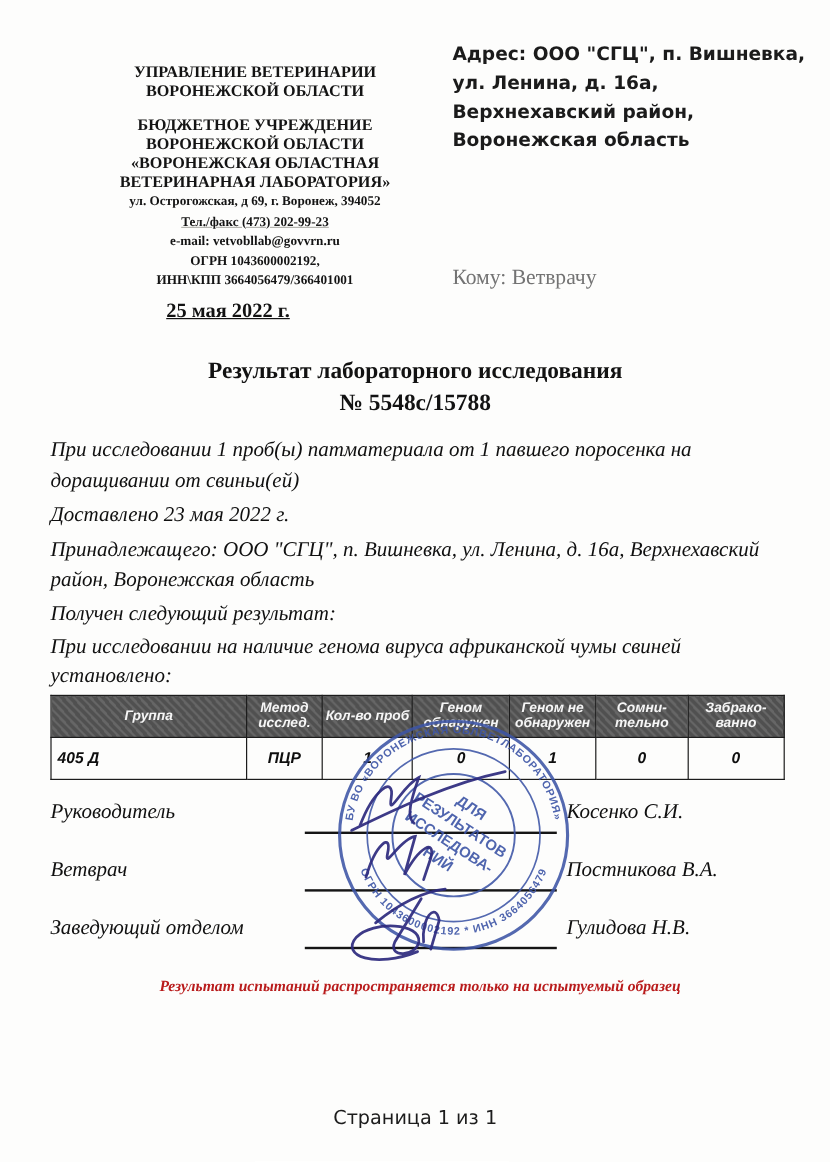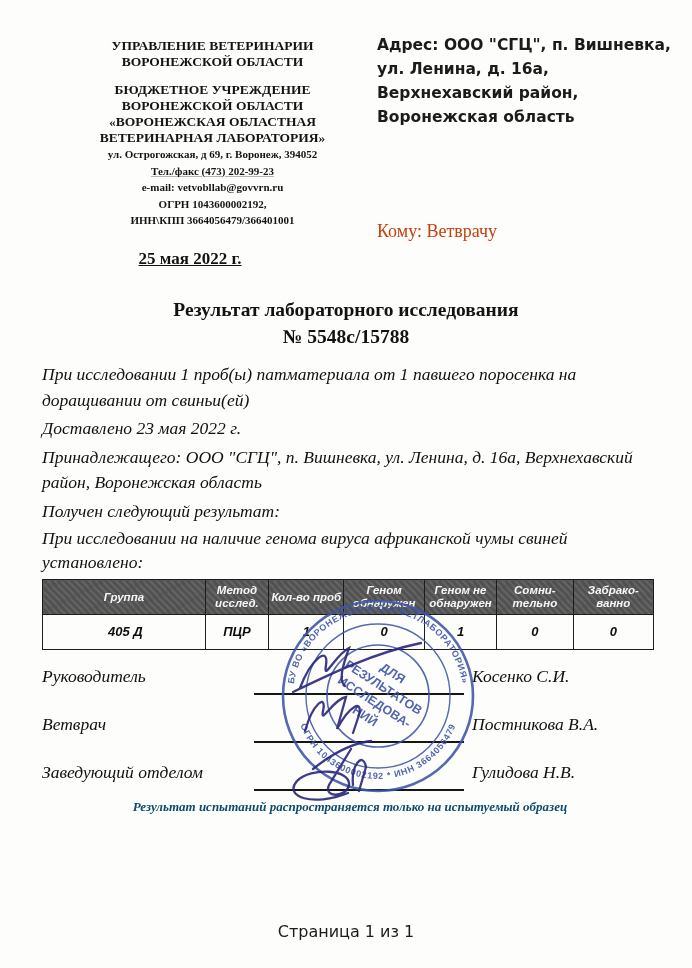--- a/index.html
+++ b/index.html
@@ -2,59 +2,59 @@
 <html lang="ru"><head>
 <meta charset="utf-8">
 <style>
   html,body{margin:0;padding:0;background:#ffffff;}
   .page{
     position:relative;width:692px;height:968px;margin:0 auto;
     background:#fdfdfc;overflow:hidden;
     font-family:"Liberation Serif",serif;color:#121212;
   }
   
-  .org-block{position:absolute;left:50px;top:38px;width:325px;text-align:center;
+  .org-block{position:absolute;left:50px;top:52px;width:325px;text-align:center;
     font-weight:bold;font-size:13.5px;line-height:16px;color:#141414;}
   .org-block .gap{height:12px;}
   .org-small{font-size:11px;line-height:16.5px;}
   .phone-line{text-decoration:underline;text-decoration-color:#b5b5b0;}
   .date-line{position:absolute;left:50px;top:249px;width:280px;text-align:center;
     font-weight:bold;font-size:17px;text-decoration:underline;}
   
   .addr-block{position:absolute;left:377px;top:33px;width:296px;
     font-family:"DejaVu Sans",sans-serif;font-weight:bold;font-size:15.5px;
     line-height:24px;color:#1b1b1b;}
-  .komu-line{position:absolute;left:377px;top:221px;font-size:18px;color:#c2410c;}
+  .komu-line{position:absolute;left:377px;top:221px;font-size:18px;color:#737373;}
   
   .doc-title{position:absolute;left:0;top:296px;width:100%;text-align:center;
     font-weight:bold;font-size:19.5px;line-height:27px;}
   
   .main{position:absolute;left:42px;top:362px;width:616px;font-size:17.5px;
     line-height:25.5px;color:#101010;font-style:italic;}
   .main p{margin:0 0 3px 0;}
   .main p.tight{line-height:23.5px;margin-bottom:0;}
   
   table.results{border-collapse:collapse;table-layout:fixed;width:612px;margin-top:5px;
     font-family:"Liberation Sans",sans-serif;}
   table.results th{
     background:#595959;
     background-image:repeating-linear-gradient(47deg,rgba(255,255,255,.08) 0 2px,rgba(0,0,0,.10) 2px 5px);
     color:#f6f6f6;font-size:11.5px;line-height:13px;font-weight:bold;
     border:1.6px solid #1c1c1c;white-space:pre-line;padding:4px 1px;vertical-align:middle;}
   table.results td{border:1.6px solid #1c1c1c;font-size:13px;font-weight:bold;
     text-align:center;padding:4px 2px;color:#0e0e0e;}
-  table.results td.left{text-align:center;padding-left:5px;}
+  table.results td.left{text-align:left;padding-left:5px;}
   
   .sig-row{display:flex;align-items:center;height:42px;margin-top:6px;}
   .sig-role{width:212px;font-size:17.5px;}
   .sig-line{width:210px;height:34px;border-bottom:2px solid #151515;margin-right:8px;}
   .sig-name{font-size:17.5px;}
   
-  .footer-note{text-align:center;font-weight:bold;font-size:13px;
-    font-family:"Liberation Serif",serif;color:#0c4a6e;}
+  .footer-note{margin-top:15px;text-align:center;font-weight:bold;font-size:13px;
+    font-family:"Liberation Serif",serif;color:#b91c1c;}
   .page-number{position:absolute;left:0;top:922px;width:100%;text-align:center;
     font-family:"DejaVu Sans",sans-serif;font-size:16px;color:#1c1c1c;}
   
   .overlay{position:absolute;left:253px;top:593px;width:244px;height:224px;pointer-events:none;}
 </style>
 </head>
 <body>
 
 <div class="page">
 

